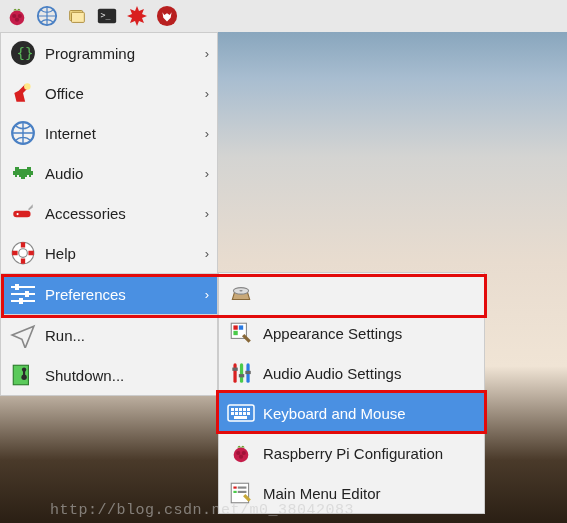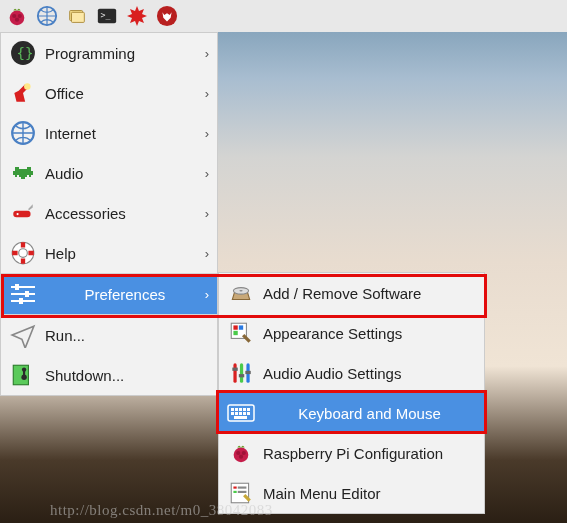--- a/index.html
+++ b/index.html
@@ -39,21 +39,21 @@
   cursor: pointer;
   position: relative;
 }
 .menu-item .icon {
   width: 28px; height: 28px;
   display: flex; align-items: center; justify-content: center;
   margin-right: 8px;
 }
 .menu-item .label { flex: 1; color: #222; }
 .menu-item.selected { background: #4a90e2; }
-.menu-item.selected .label { color: #fff; text-align: center; }
+.menu-item.selected .label { color: #fff; }
 .menu-item .chevron { color: #555; font-size: 13px; }
 .menu-item.selected .chevron { color: #fff; }
 .menu-sep {
   height: 1px; background: #d5d5d5;
 }
 .submenu {
   position: absolute;
   top: 272px;
   left: 218px;
   width: 267px;
@@ -75,21 +75,21 @@
   border: 3px solid #e30b0b;
   pointer-events: none;
 }
 .watermark {
   position: absolute;
   bottom: 4px;
   left: 50px;
   color: rgba(200,200,200,0.55);
   font-size: 15px;
   letter-spacing: 0.5px;
-  font-family: Liberation Serif, serif;
+  font-family: Liberation Mono, monospace;
 }
 </style>
 </head>
 <body>
 
 <div class="taskbar">
   <span class="taskbar-icon">
     <svg width="22" height="22" viewBox="0 0 24 24">
         <circle cx="12" cy="14" r="8" fill="#c51d4a"></circle>
         <circle cx="9" cy="12" r="2.3" fill="#a01238"></circle>
@@ -230,21 +230,20 @@
 
 <div class="submenu">
   <div class="menu-item">
     <span class="icon">
         <svg width="26" height="26" viewBox="0 0 24 24">
           <path d="M4 18h16l-3-10H7z" fill="#c8a878" stroke="#886838"></path>
           <ellipse cx="12" cy="10" rx="7" ry="3" fill="#ddd" stroke="#888"></ellipse>
           <ellipse cx="12" cy="10" rx="1.5" ry="0.7" fill="#888"></ellipse>
         </svg>
       </span>
-    <span class="label">Add / Remove Software</span>
   </div>
   <div class="menu-item">
     <span class="icon">
         <svg width="26" height="26" viewBox="0 0 24 24">
           <rect x="3" y="3" width="14" height="14" fill="#fff" stroke="#888"></rect>
           <rect x="5" y="5" width="4" height="4" fill="#d92020"></rect>
           <rect x="10" y="5" width="4" height="4" fill="#2a7ae2"></rect>
           <rect x="5" y="10" width="4" height="4" fill="#4aca4a"></rect>
           <path d="M14 14l6 6" stroke="#886838" stroke-width="3"></path>
         </svg>

